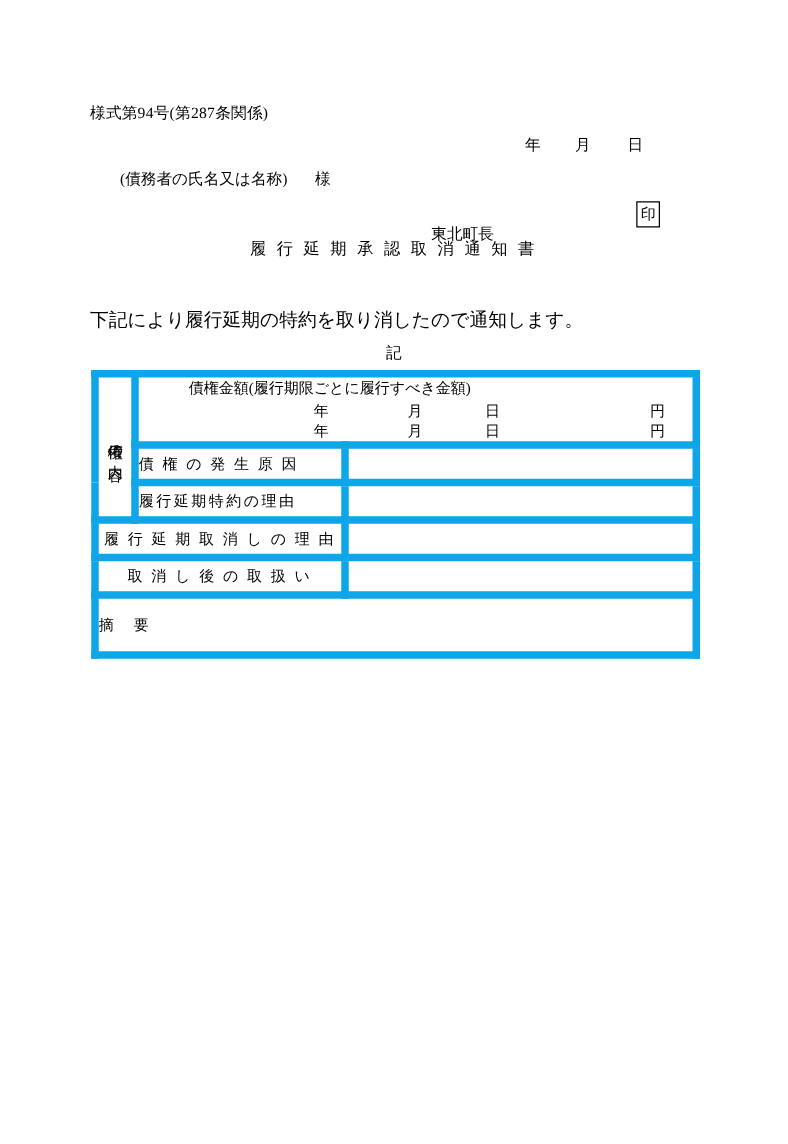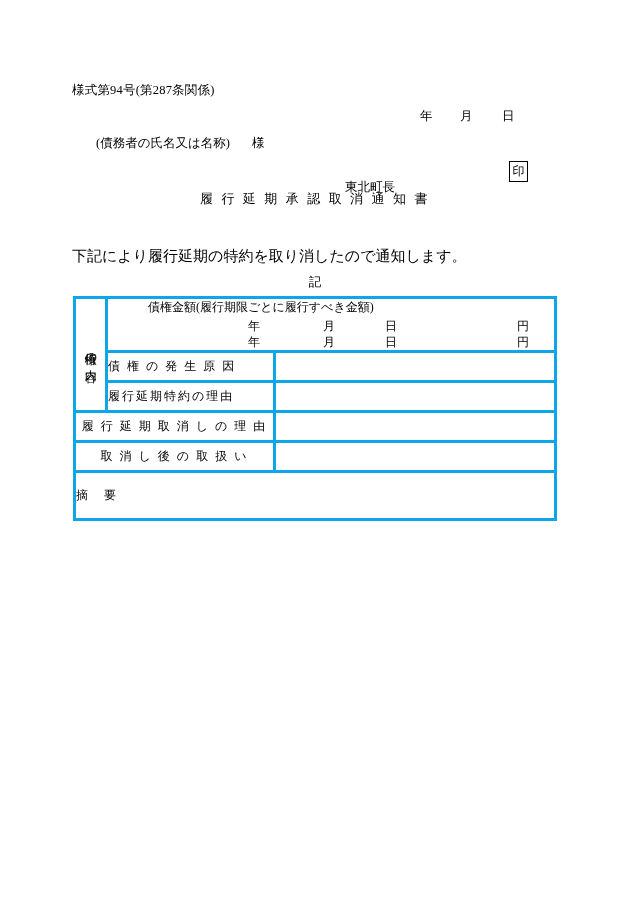--- a/index.html
+++ b/index.html
@@ -114,21 +114,21 @@
   .tbl {
     position: absolute;
     left: 73px;
     top: 296px;
     width: 481px;
     border-collapse: collapse;
     table-layout: fixed;
     font-size: 12px;
   }
   .tbl td {
-    border: 3px solid #0ea5e9;
+    border: 6px solid #0ea5e9;
     padding: 0;
     vertical-align: middle;
   }
   .col-label {
     width: 32px;
     text-align: center;
   }
   .vert {
     writing-mode: vertical-rl;
     text-orientation: upright;

